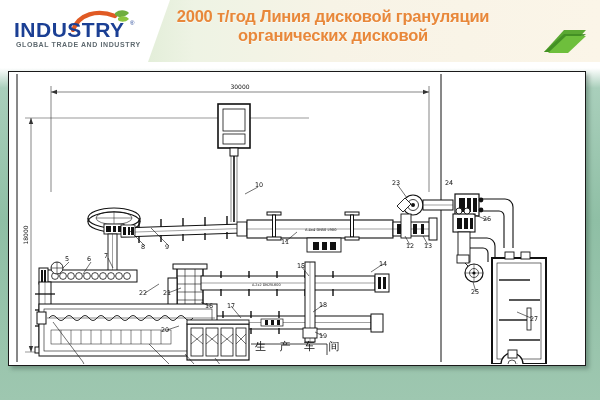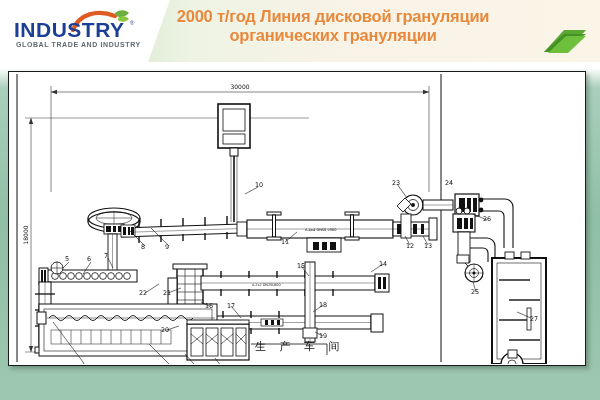--- a/index.html
+++ b/index.html
@@ -109,21 +109,21 @@
       <path d="M44,3 C49,-1 55,0 58,3 C54,8 47,8 44,5 Z" fill="#6fae3e"></path>
       <path d="M47,8 C51,5 56,6 58,9 C54,13 49,12 47,10 Z" fill="#8cc63f"></path>
     </svg>
     <div id="logo-word">INDUSTRY</div>
     <div id="logo-reg">®</div>
     <div id="logo-tag">GLOBAL TRADE AND INDUSTRY</div>
   </div>
 
   <div id="header-title">
     <div>2000 т/год Линия дисковой грануляции</div>
-    <div>органических грануляции</div>
+    <div>органических дисковой</div>
   </div>
 
   <svg id="header-arrow" viewBox="0 0 46 30">
     <path d="M2,28 L22,6 L44,6 L24,28 Z" fill="#5aa832"></path>
     <path d="M2,28 L22,10 L44,10 L24,28 Z" fill="#3f8c22" opacity="0.85"></path>
     <path d="M6,29 L24,12 L44,12 L26,29 Z" fill="#6ebf3c"></path>
   </svg>
 </div>
 
 <div id="sheet-shadow"></div>

